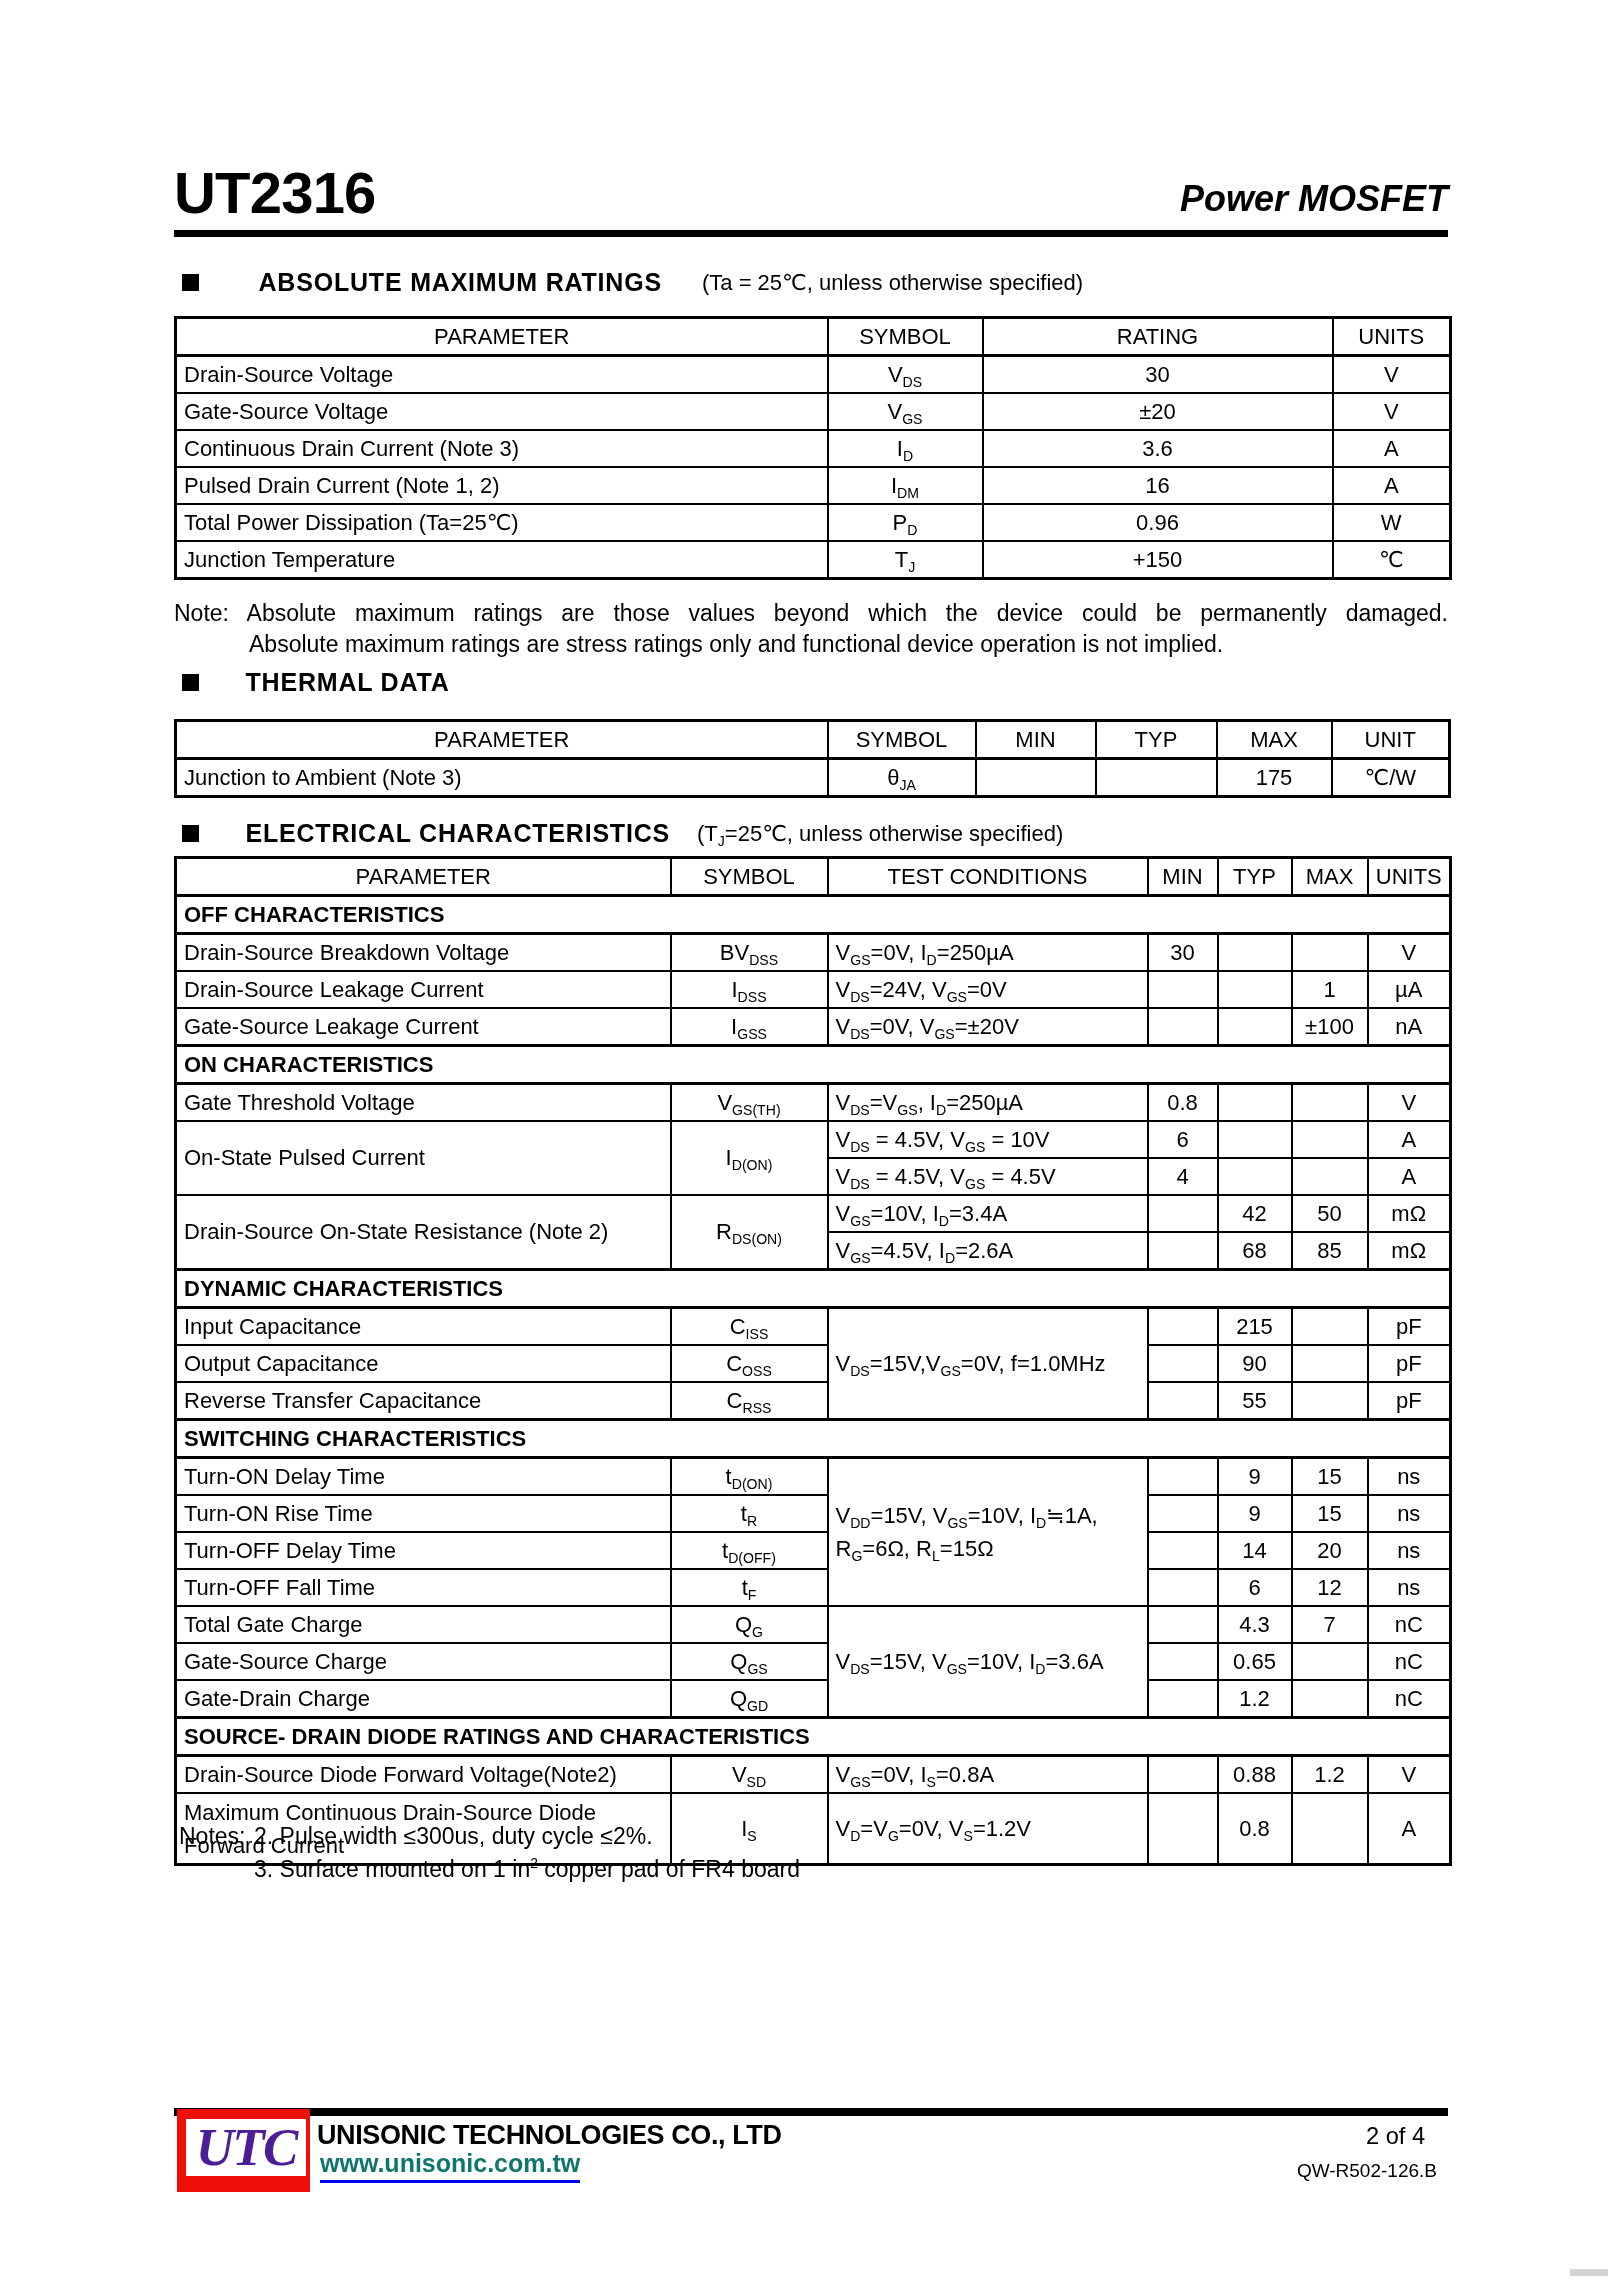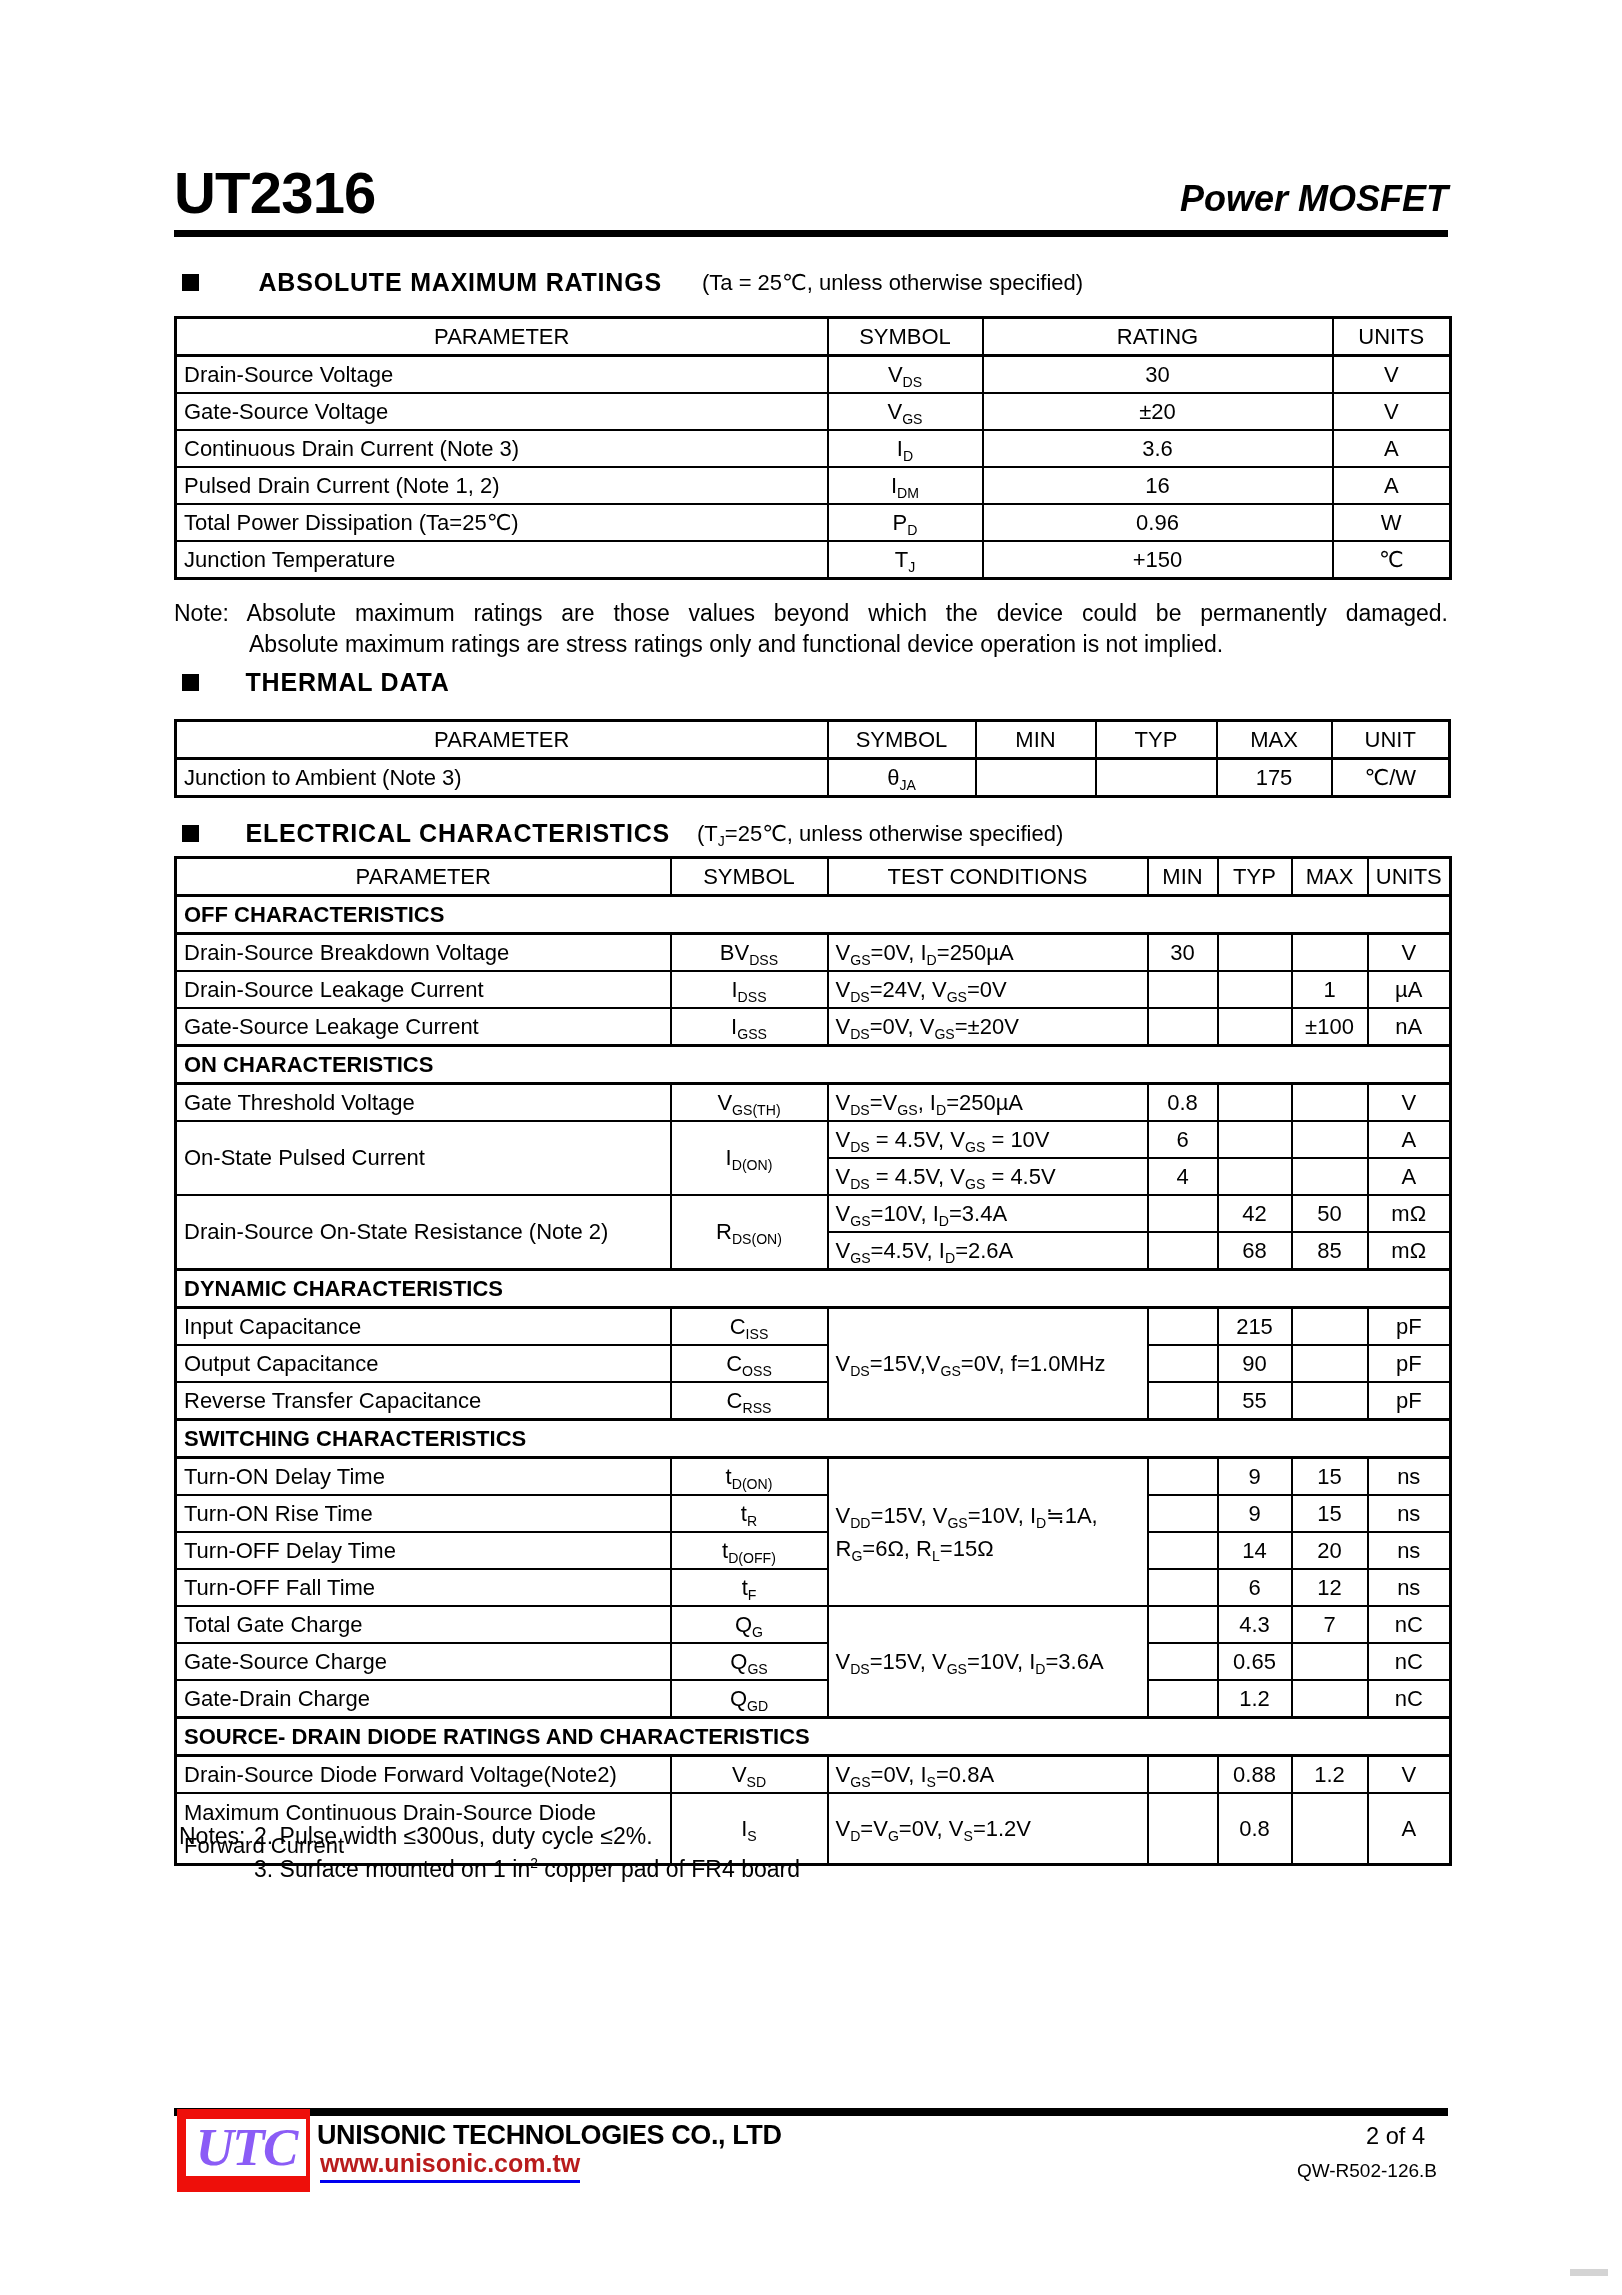--- a/index.html
+++ b/index.html
@@ -428,23 +428,23 @@
     <div class="lbl">Notes:</div>
     <div id="notes-items">
         <div class="item">2. Pulse width ≤300us, duty cycle ≤2%.</div>
         <div class="item">3. Surface mounted on 1 in<sup>2</sup> copper pad of FR4 board</div>
       </div>
   </div>
 
   <div class="f-rule"></div>
   <div class="logo" style="background: rgb(238, 15, 10);">
     <div class="logo-inner">
-      <span class="logo-txt" style="color: #8b5cf6; text-align: right;">UTC</span>
+      <span class="logo-txt" style="color: #4c1d95; text-align: right;">UTC</span>
     </div>
   </div>
   <div class="company">UNISONIC TECHNOLOGIES CO., LTD</div>
-  <a class="site" href="#" style="color: #b91c1c; border-bottom-color: rgb(0, 0, 240);">www.unisonic.com.tw</a>
+  <a class="site" href="#" style="color: #0f766e; border-bottom-color: rgb(0, 0, 240);">www.unisonic.com.tw</a>
   <div class="pageno">2 of 4</div>
   <div class="docno">QW-R502-126.B</div>
   <div class="corner-mark"></div>
 
 </div>
 
 
 </body></html>

